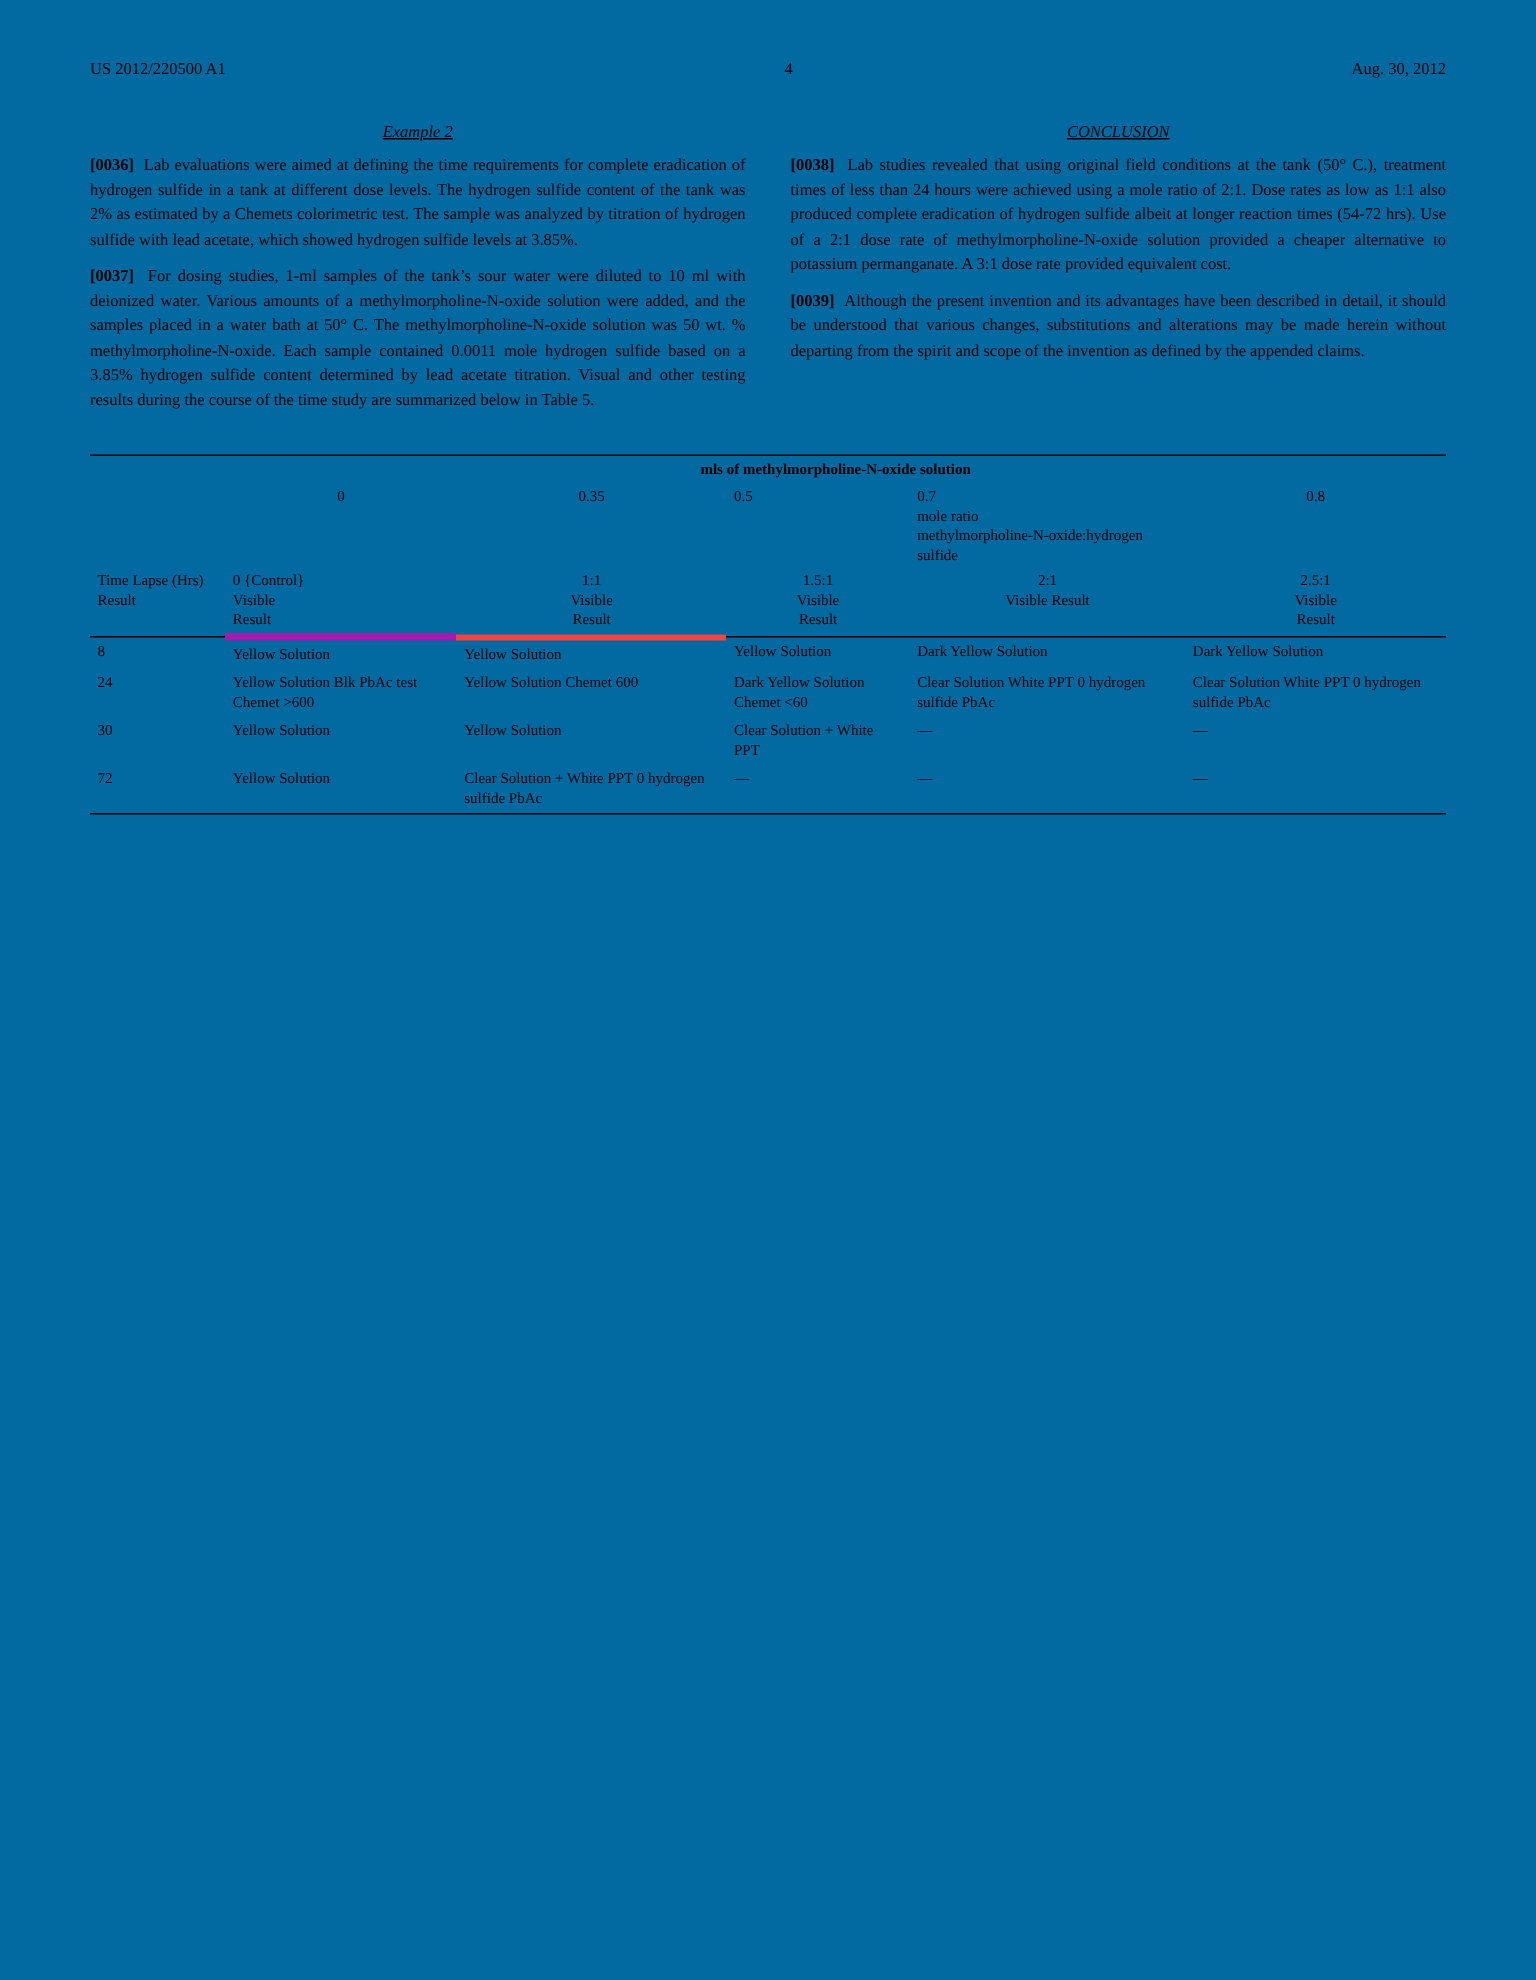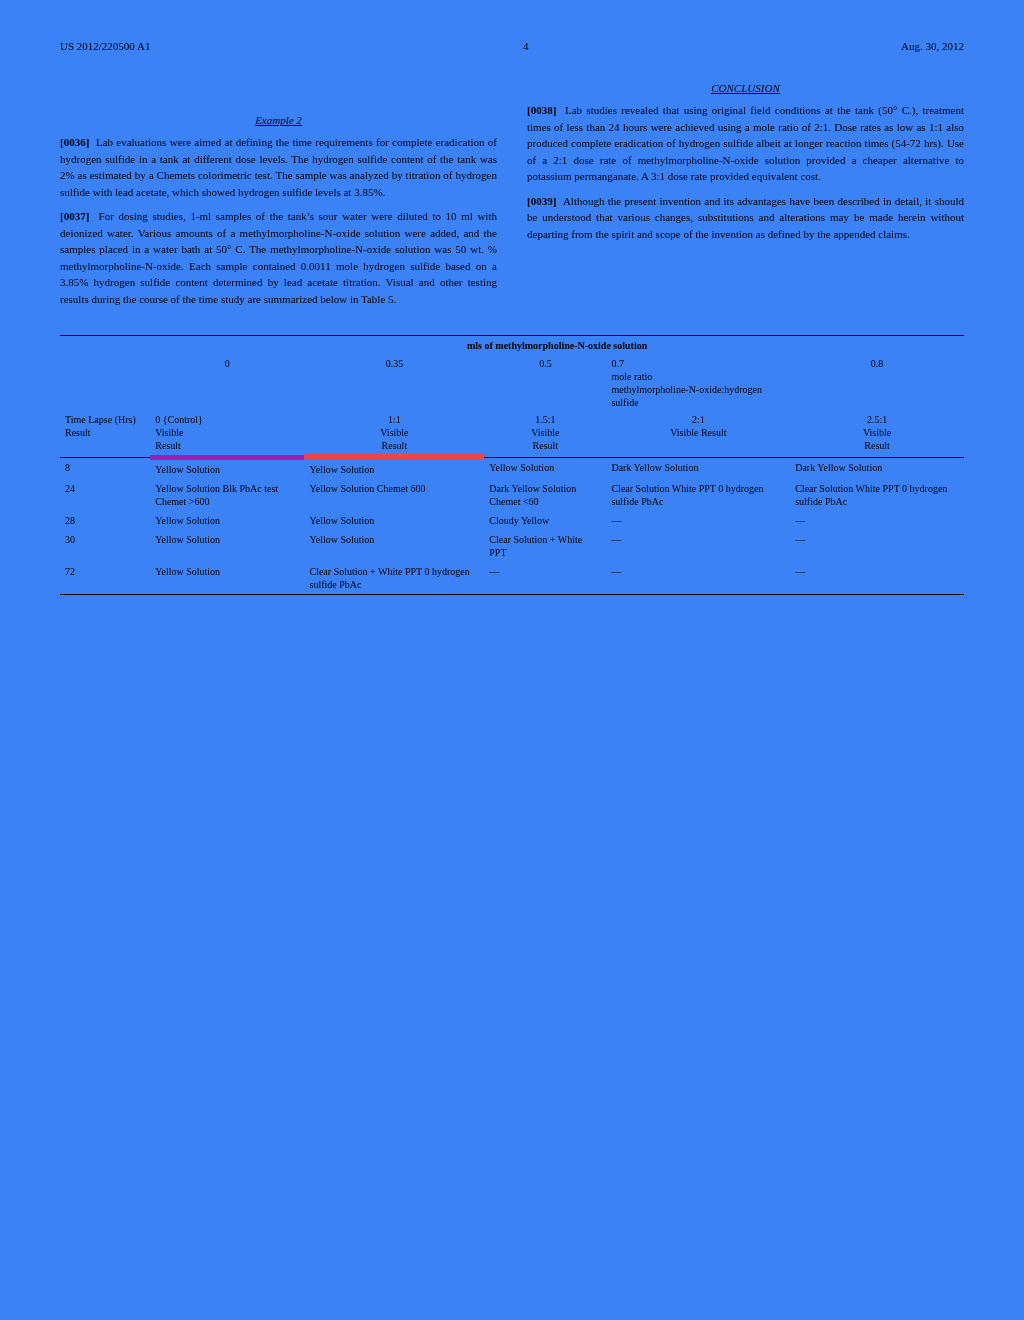--- a/index.html
+++ b/index.html
@@ -8,35 +8,35 @@
       font-family: 'Times New Roman', Times, serif;
       font-size: 11px;
       color: #000;
       width: 1024px;
       min-height: 1320px;
     }
     .page {
       width: 1024px;
       min-height: 1320px;
       padding: 40px 60px;
-      background: #3b82f6;
+      background: #0369a1;
     }
     .header {
       display: flex;
       justify-content: space-between;
       align-items: center;
       margin-bottom: 30px;
       font-size: 11px;
     }
     .two-col {
       display: flex;
       gap: 30px;
       margin-bottom: 20px;
     }
-    .col-left { flex: 1; margin-top: 32px; }
+    .col-left { flex: 1; }
     .col-right { flex: 1; }
     .section-title {
       text-align: center;
       font-size: 11px;
       text-decoration: underline;
       margin-bottom: 8px;
       font-style: italic;
     }
     .paragraph {
       margin-bottom: 8px;
@@ -122,29 +122,29 @@
       <thead>
         <tr>
           <th style="border-top:1.5px solid #000; border-bottom: none;"></th>
           <th colspan="5" class="mls-header">mls of methylmorpholine-N-oxide solution</th>
         </tr>
 
         <tr>
           <th style="font-size:10px; padding: 2px 5px;"></th>
           <th style="text-align:center; font-weight:normal; font-size:10px; padding: 2px 5px;">0</th>
           <th style="text-align:center; font-weight:normal; font-size:10px; padding: 2px 5px;">0.35</th>
-          <th style="text-align:center; font-weight:normal; font-size:10px; padding: 2px 5px;">0.5</th>
+          <th style="font-weight:normal; font-size:10px; padding: 2px 5px;">0.5</th>
           <th style="font-weight:normal; font-size:10px; padding: 2px 5px;">0.7<br>mole ratio<br>methylmorpholine-N-oxide:hydrogen<br>sulfide</th>
           <th style="text-align:center; font-weight:normal; font-size:10px; padding: 2px 5px;">0.8</th>
         </tr>
 
         <tr>
           <th style="border-bottom:1px solid #000; font-weight:normal; font-size:10px; padding: 2px 5px; text-align:left;">Time Lapse (Hrs) Result</th>
           <th style="border-bottom:5px solid #a21caf; font-weight:normal; font-size:10px; text-align:left; padding: 2px 5px;">0 {Control}<br>Visible<br>Result</th>
-          <th style="border-bottom:6px solid #ef4444; font-weight:normal; font-size:10px; text-align:center; padding: 2px 5px;">1:1<br>Visible<br>Result</th>
+          <th style="border-bottom:4px solid #ef4444; font-weight:normal; font-size:10px; text-align:center; padding: 2px 5px;">1:1<br>Visible<br>Result</th>
           <th style="border-bottom:1px solid #000; font-weight:normal; font-size:10px; text-align:center; padding: 2px 5px;">1.5:1<br>Visible<br>Result</th>
           <th style="border-bottom:1px solid #000; font-weight:normal; font-size:10px; text-align:center; padding: 2px 5px;">2:1<br>Visible Result</th>
           <th style="border-bottom:1px solid #000; font-weight:normal; font-size:10px; text-align:center; padding: 2px 5px;">2.5:1<br>Visible<br>Result</th>
         </tr>
       </thead>
       <tbody>
 
         <tr class="data-row">
           <td>8</td>
           <td>Yellow Solution</td>
@@ -156,28 +156,20 @@
 
         <tr class="data-row">
           <td>24</td>
           <td>Yellow Solution Blk PbAc test Chemet &gt;600</td>
           <td>Yellow Solution Chemet 600</td>
           <td>Dark Yellow Solution Chemet &lt;60</td>
           <td>Clear Solution White PPT 0 hydrogen sulfide PbAc</td>
           <td>Clear Solution White PPT 0 hydrogen sulfide PbAc</td>
         </tr>
 
-        <tr class="data-row">
-          <td>28</td>
-          <td>Yellow Solution</td>
-          <td>Yellow Solution</td>
-          <td>Cloudy Yellow</td>
-          <td>—</td>
-          <td>—</td>
-        </tr>
 
         <tr class="data-row">
           <td>30</td>
           <td>Yellow Solution</td>
           <td>Yellow Solution</td>
           <td>Clear Solution + White PPT</td>
           <td>—</td>
           <td>—</td>
         </tr>
 

